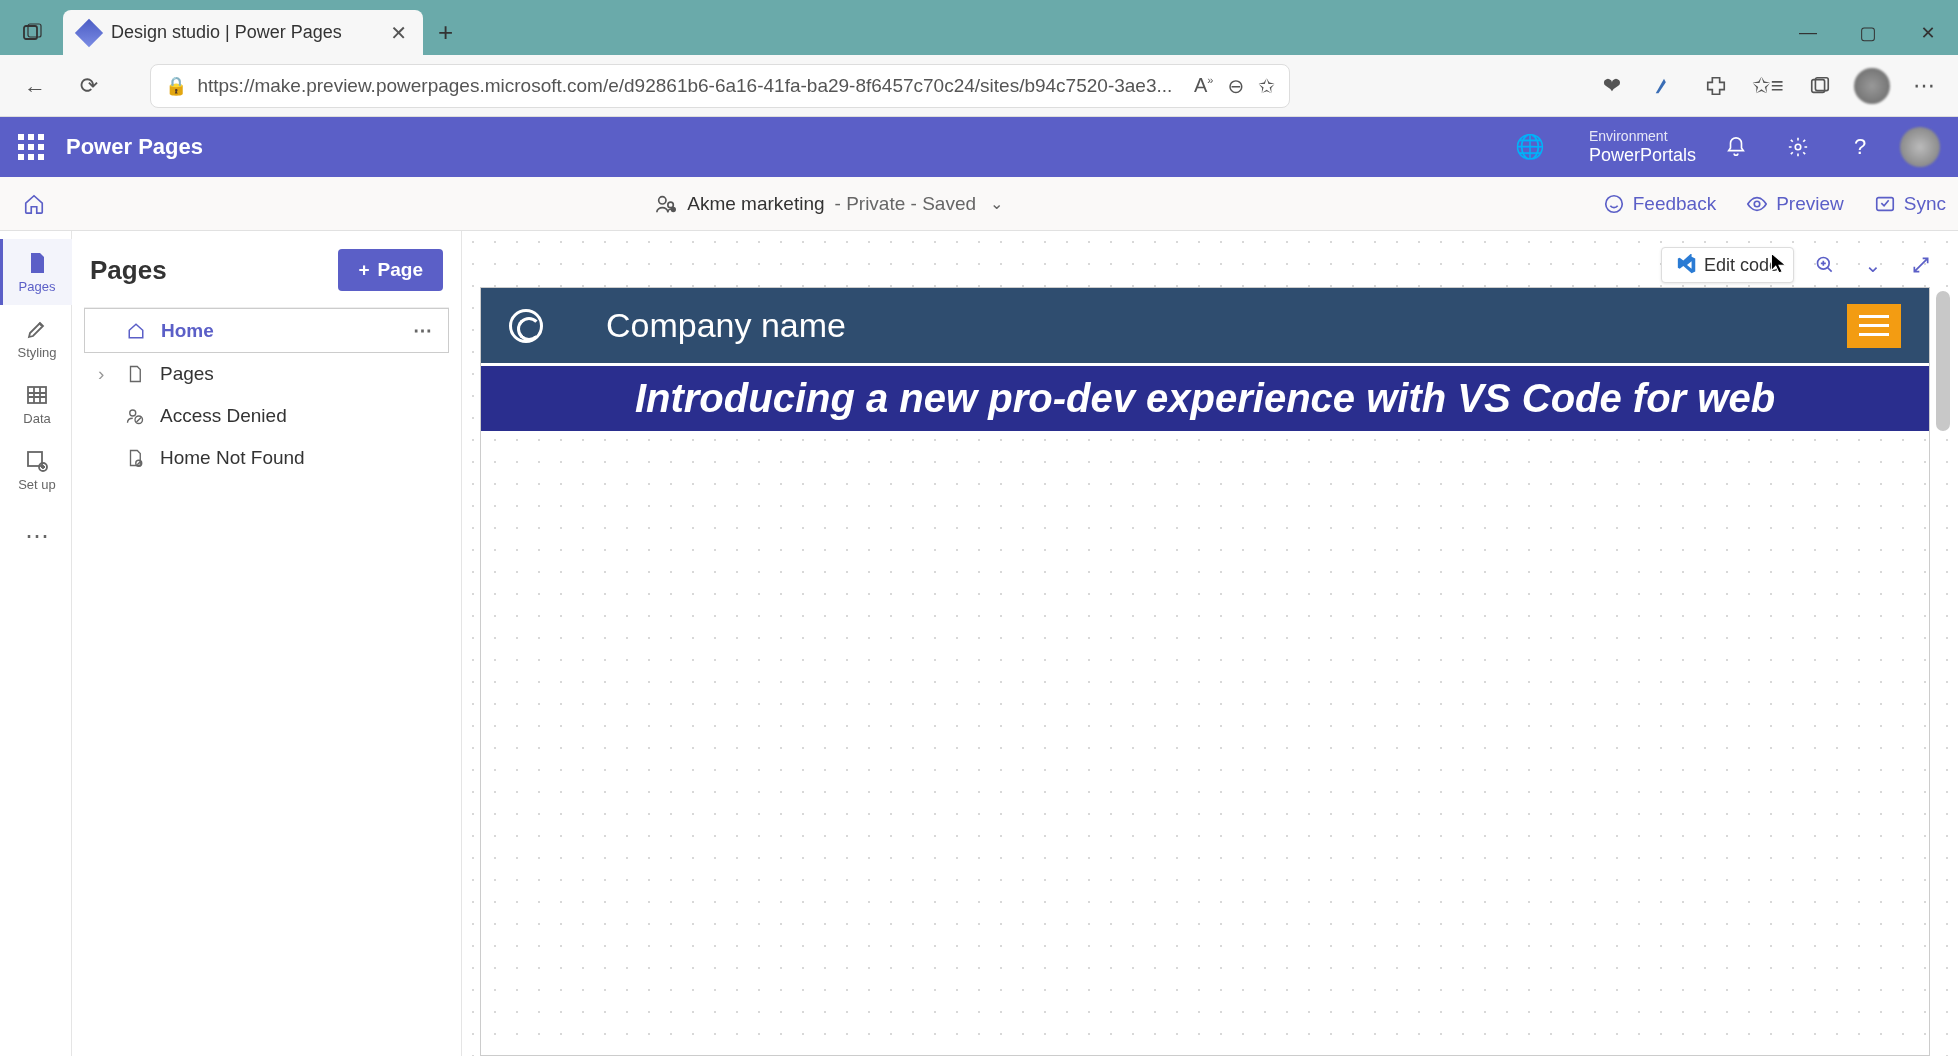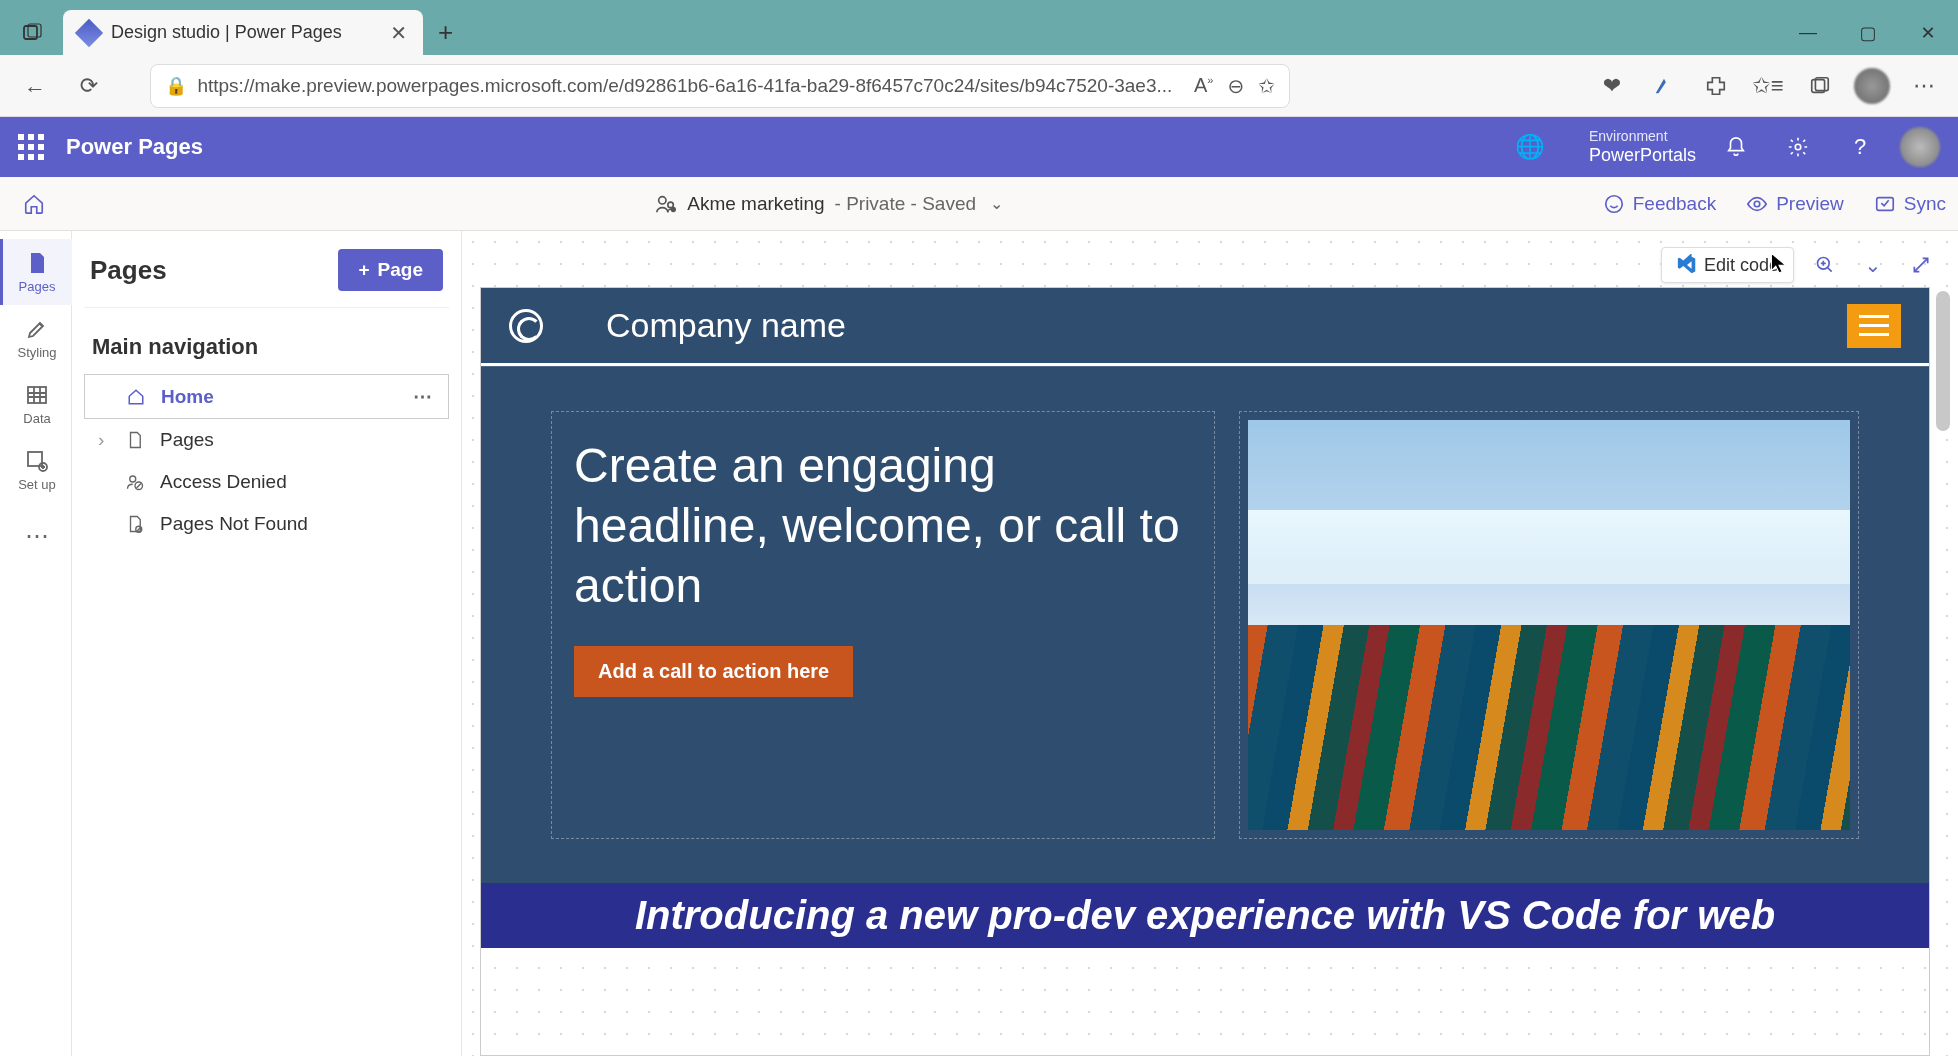--- a/index.html
+++ b/index.html
@@ -299,21 +299,20 @@
 
   <div class="side-panel">
     <div class="sp-top">
       <div class="sp-title">Pages</div>
       <button class="add-page-btn">
         <span>+</span>
         <span>Page</span>
       </button>
     </div>
 
-    <div class="sp-section">Main navigation</div>
     <div class="nav-list">
       <div class="nav-item selected">
         <span class="chev"></span>
         <span class="ico">
           <svg width="18" height="18" viewBox="0 0 24 24" fill="none" stroke="#5b5fc7" stroke-width="2">
               <path d="M3 11l9-8 9 8v10H3z"></path>
             </svg>
         </span>
         <span>Home</span>
         <span class="more">⋯</span>
@@ -344,21 +343,21 @@
       </div>
       <div class="nav-item">
         <span class="chev"></span>
         <span class="ico">
           <svg width="18" height="18" viewBox="0 0 24 24" fill="none" stroke="#666" stroke-width="1.8">
               <path d="M6 2h9l4 4v16H6z"></path>
               <circle cx="17" cy="19" r="4"></circle>
               <path d="M15 21l4-4"></path>
             </svg>
         </span>
-        <span>Pages Not Found</span>
+        <span>Home Not Found</span>
       </div>
     </div>
   </div>
 
   <div class="canvas-wrap">
     <div class="canvas-toolbar">
       <button class="edit-code-btn">
         <svg class="vscode-icon" viewBox="0 0 24 24">
             <path fill="#2a7bd4" d="M17 3l4 2v14l-4 2-9-8-4 3-2-1V5l2-1 4 3 9-8zM7 12l3-2v4l-3-2zm10 4V8l-5 4 5 4z"></path>
           </svg>
@@ -387,29 +386,20 @@
       <div class="site-frame">
         <div class="site-header">
           <div class="logo-circle"></div>
           <div class="company-name">Company name</div>
           <div class="hamburger">
               <span></span>
               <span></span>
               <span></span>
             </div>
         </div>
-        <div class="hero">
-          <div class="hero-left">
-            <div class="hero-title">Create an engaging headline, welcome, or call to action</div>
-            <button class="cta-btn">Add a call to action here</button>
-          </div>
-          <div class="hero-right">
-            <div class="hero-img"></div>
-          </div>
-        </div>
         <div class="banner">Introducing a new pro-dev experience with VS Code for web</div>
       </div>
     </div>
     <div class="canvas-scrollbar">
       <div class="scrollbar-thumb"></div>
     </div>
   </div>
 </div>
 
 </body></html>

